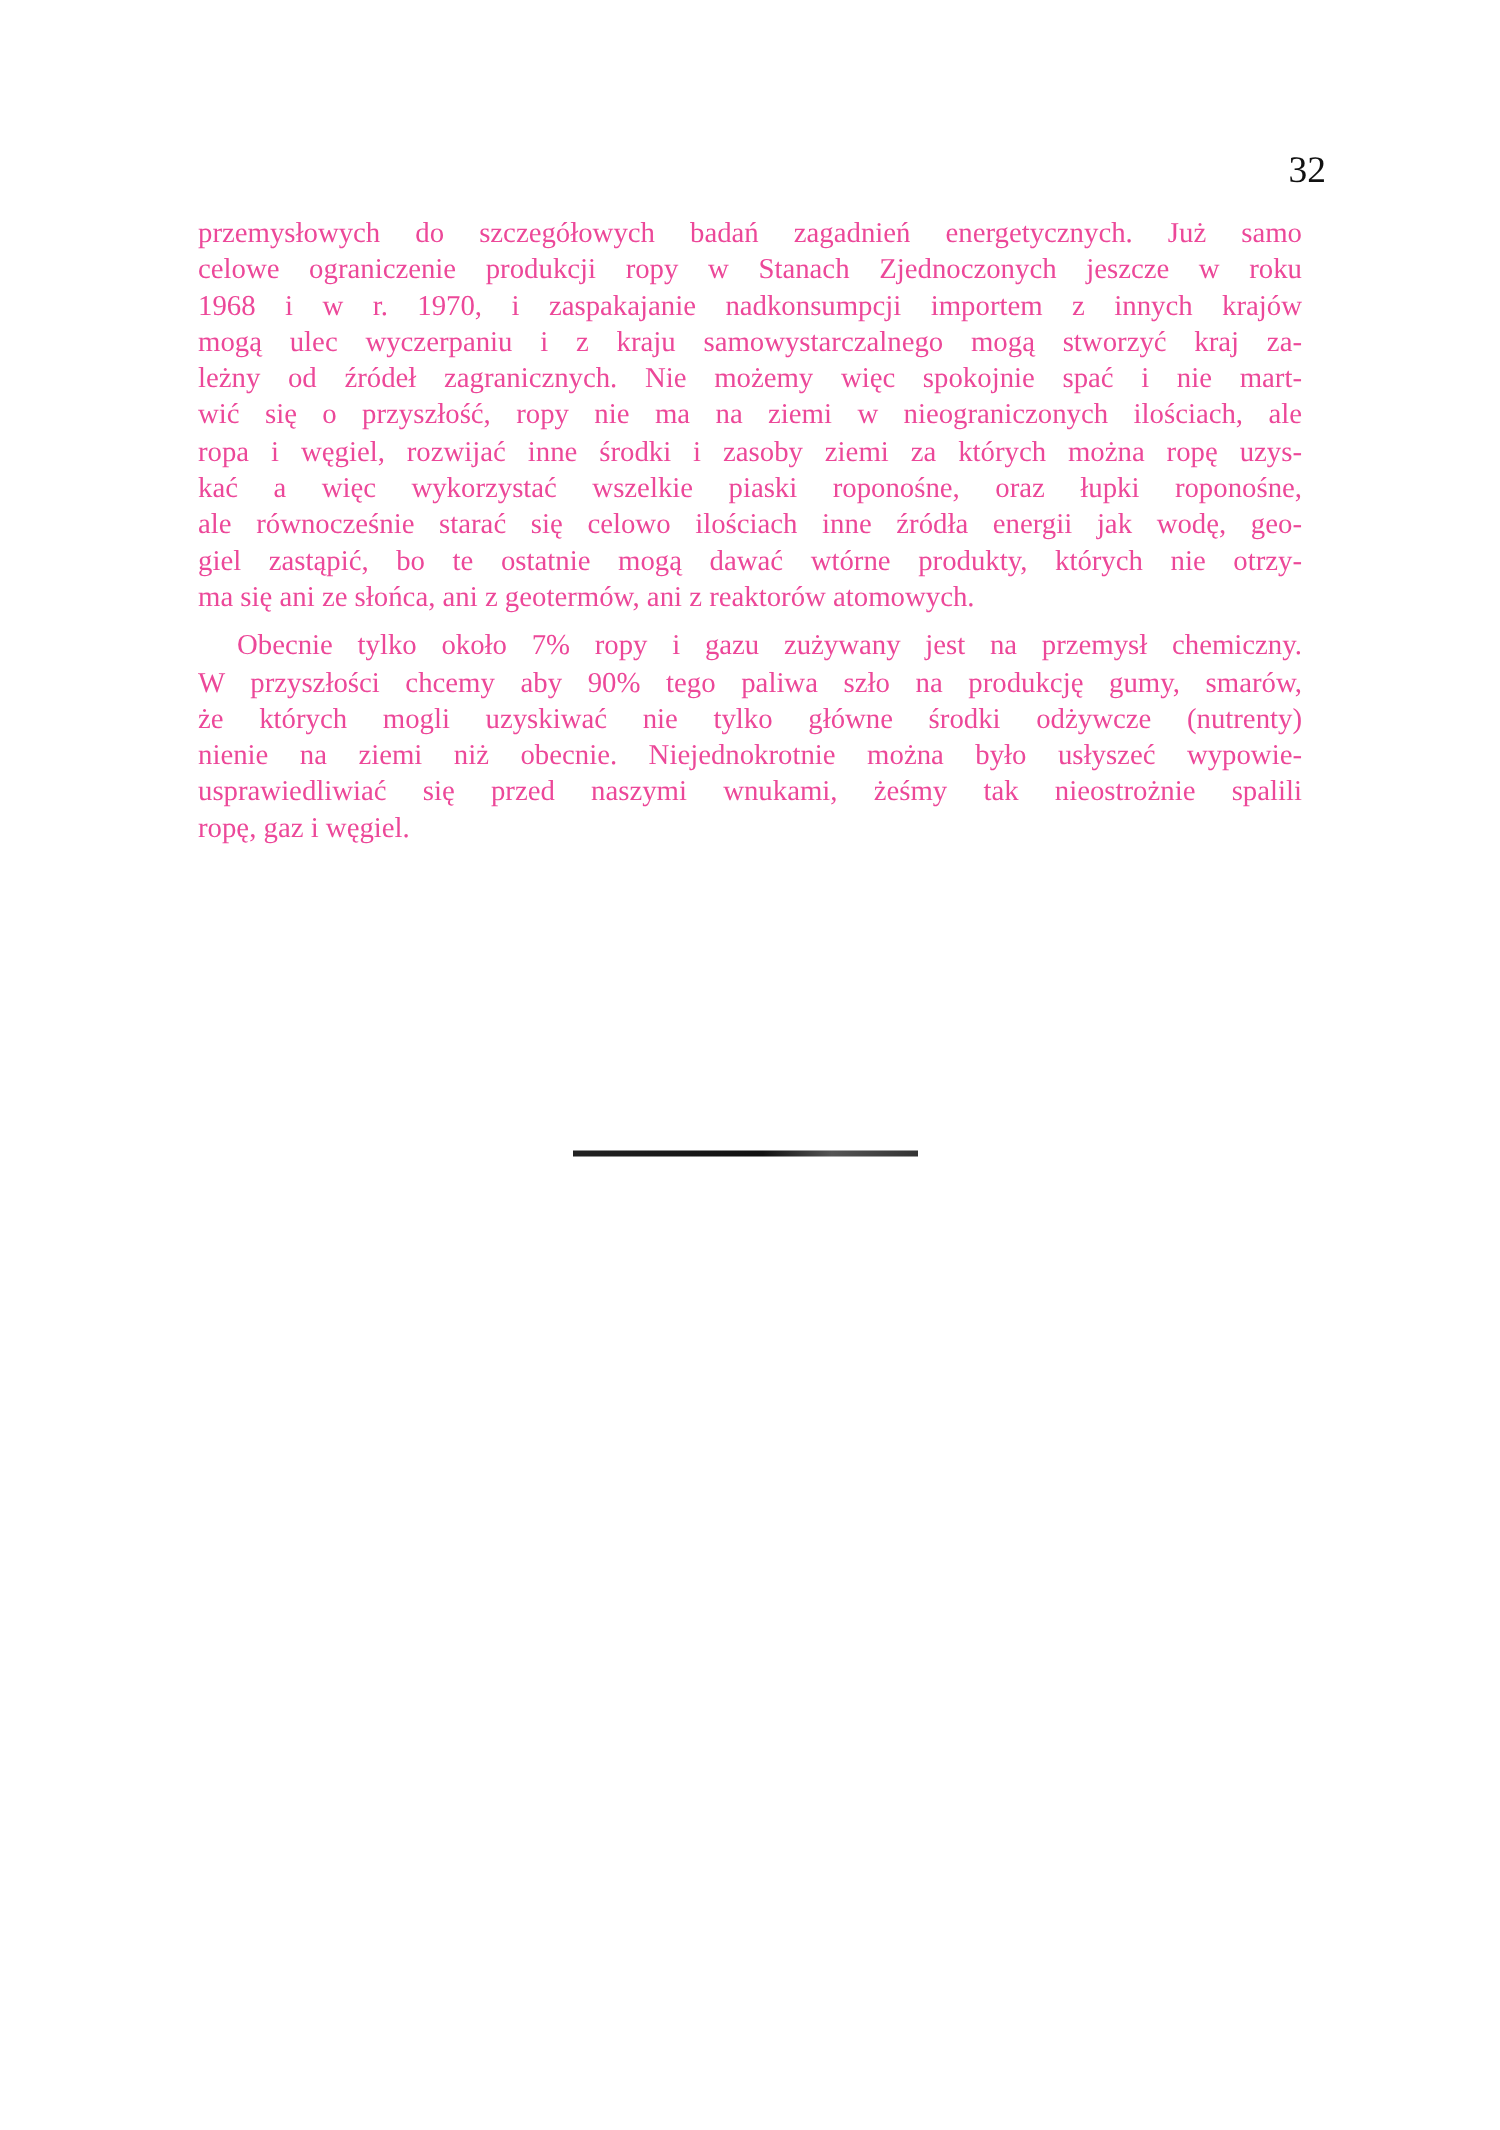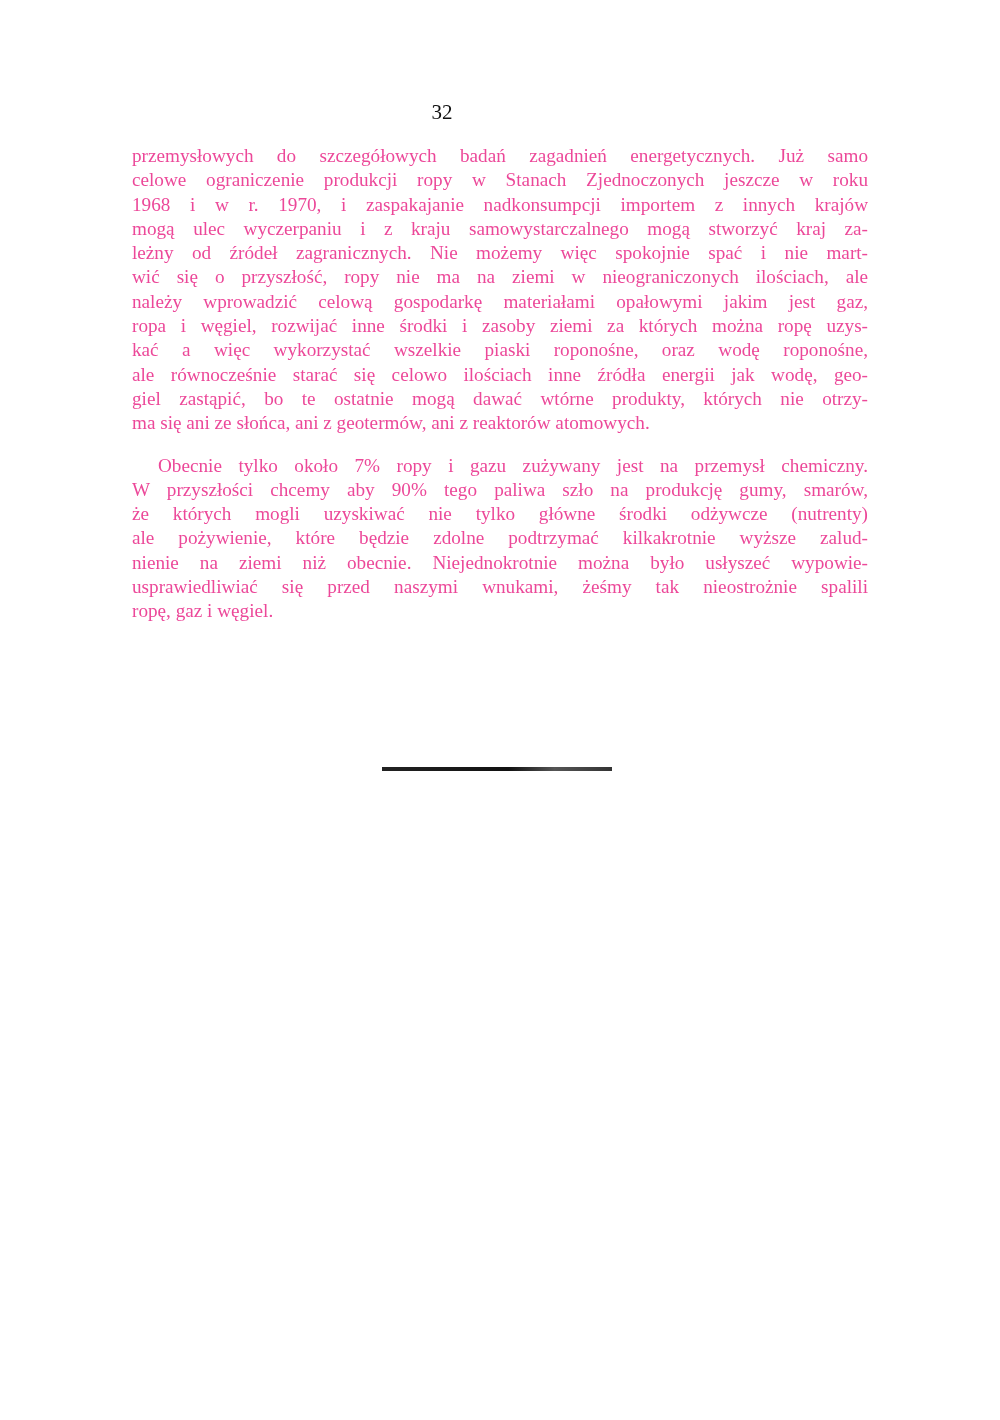--- a/index.html
+++ b/index.html
@@ -1,58 +1,56 @@
 <!DOCTYPE html>
 <html><head>
 <meta charset="utf-8">
 <style>
   html, body { margin: 0; padding: 0; background: #ffffff; }
   body { width: 1000px; height: 1420px; position: relative; overflow: hidden; }
   .page-number {
-    position: absolute; top: 100px; left: 0; width: 884px; text-align: center;
-    font-family: "Liberation Serif", serif; font-size: 21px; color: #111;
+    position: absolute; top: 100px; left: 0; width: 884px; text-align: right;
+    font-family: "Liberation Serif", serif; font-size: 25px; color: #111;
   }
   .text-block {
     position: absolute; top: 144px; left: 132px; width: 736px;
     font-family: "Liberation Serif", serif; font-size: 19.2px; line-height: 24.3px;
     color: #ec4899;
   }
   .line { display: block; white-space: nowrap; text-align: justify; text-align-last: justify; height: 24.3px; }
   .line.last { text-align-last: left; }
-  .para + .para { margin-top: 18px; }
+  .para + .para { margin-top: 8px; }
   .para .line.indent { text-indent: 26px; }
   .divider {
     position: absolute; top: 767px; left: 382px; width: 230px; height: 4px;
     background: linear-gradient(to right, #222 0%, #111 55%, #555 75%, #333 100%);
   }
 </style>
 </head>
 <body>
 
 <div class="page-number">32</div>
 
 <div class="text-block">
   <div class="para">
     <span class="line">przemysłowych do szczegółowych badań zagadnień energetycznych. Już samo</span>
     <span class="line">celowe ograniczenie produkcji ropy w Stanach Zjednoczonych jeszcze w roku</span>
     <span class="line">1968 i w r. 1970, i zaspakajanie nadkonsumpcji importem z innych krajów</span>
     <span class="line">mogą ulec wyczerpaniu i z kraju samowystarczalnego mogą stworzyć kraj za-</span>
     <span class="line">leżny od źródeł zagranicznych. Nie możemy więc spokojnie spać i nie mart-</span>
     <span class="line">wić się o przyszłość, ropy nie ma na ziemi w nieograniczonych ilościach, ale</span>
-    <span class="line">należy wprowadzić celową gospodarkę materiałami opałowymi jakim jest gaz,</span>
     <span class="line">ropa i węgiel, rozwijać inne środki i zasoby ziemi za których można ropę uzys-</span>
-    <span class="line">kać a więc wykorzystać wszelkie piaski roponośne, oraz wodę roponośne,</span>
+    <span class="line">kać a więc wykorzystać wszelkie piaski roponośne, oraz łupki roponośne,</span>
     <span class="line">ale równocześnie starać się celowo ilościach inne źródła energii jak wodę, geo-</span>
     <span class="line">giel zastąpić, bo te ostatnie mogą dawać wtórne produkty, których nie otrzy-</span>
     <span class="line last">ma się ani ze słońca, ani z geotermów, ani z reaktorów atomowych.</span>
   </div>
   <div class="para">
     <span class="line indent">Obecnie tylko około 7% ropy i gazu zużywany jest na przemysł chemiczny.</span>
     <span class="line">W przyszłości chcemy aby 90% tego paliwa szło na produkcję gumy, smarów,</span>
     <span class="line">że których mogli uzyskiwać nie tylko główne środki odżywcze (nutrenty)</span>
-    <span class="line">ale pożywienie, które będzie zdolne podtrzymać kilkakrotnie wyższe zalud-</span>
     <span class="line">nienie na ziemi niż obecnie. Niejednokrotnie można było usłyszeć wypowie-</span>
     <span class="line">usprawiedliwiać się przed naszymi wnukami, żeśmy tak nieostrożnie spalili</span>
     <span class="line last">ropę, gaz i węgiel.</span>
   </div>
 </div>
 
 <div class="divider"></div>
 
 </body></html>

